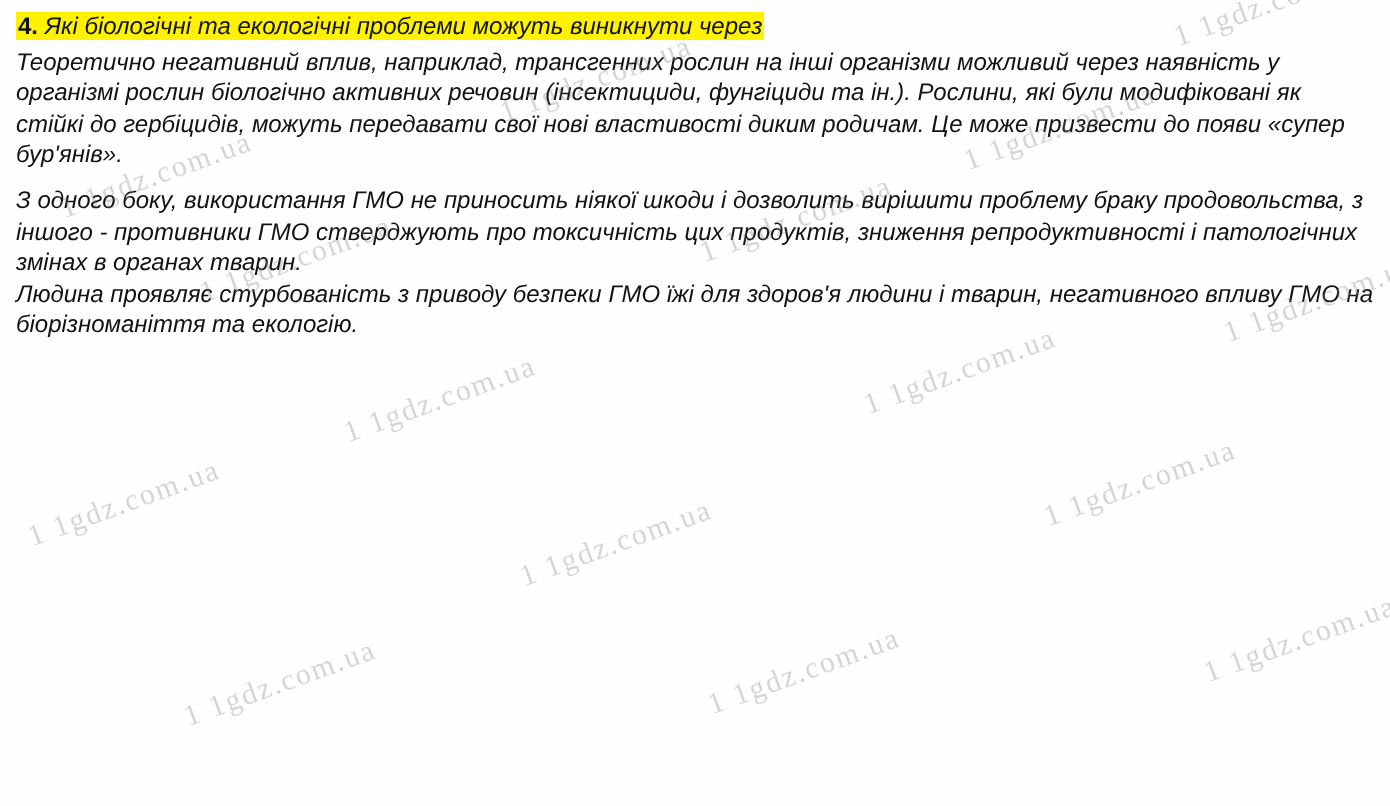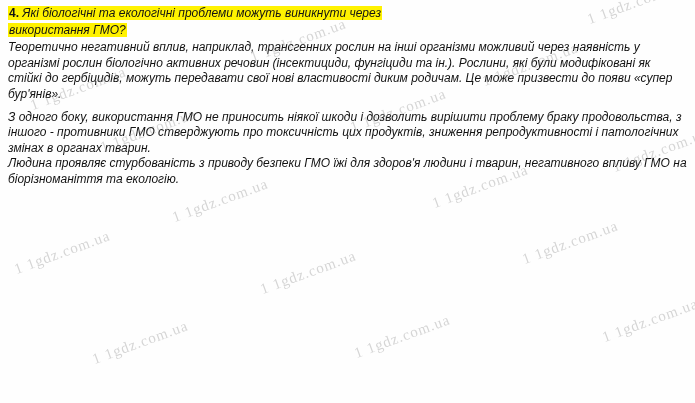--- a/index.html
+++ b/index.html
@@ -96,21 +96,20 @@
       <div class="wm" style="left: 90px; top: 352px;">1 1gdz.com.ua</div>
       <div class="wm" style="left: 352px; top: 346px;">1 1gdz.com.ua</div>
       <div class="wm" style="left: 600px; top: 330px;">1 1gdz.com.ua</div>
     </div>
 
   <div class="content">
 
     <div class="block">
       <div class="q-wrap">
         <div class="qline"><span class="hl"><span class="qnum">4.</span> <span class="qtext">Які біологічні та екологічні проблеми можуть виникнути через</span></span></div>
-        <div class="qline"><span class="hl qtext">використання ГМО?</span></div>
       </div>
       <p class="para">Теоретично негативний вплив, наприклад, трансгенних рослин на інші організми можливий через наявність у організмі рослин біологічно активних речовин (інсектициди, фунгіциди та ін.). Рослини, які були модифіковані як стійкі до гербіцидів, можуть передавати свої нові властивості диким родичам. Це може призвести до появи «супер бур'янів».</p>
     </div>
 
     <div class="block">
       <p class="para">З одного боку, використання ГМО не приносить ніякої шкоди і дозволить вирішити проблему браку продовольства, з іншого - противники ГМО стверджують про токсичність цих продуктів, зниження репродуктивності і патологічних змінах в органах тварин.</p>
       <p class="para">Людина проявляє стурбованість з приводу безпеки ГМО їжі для здоров'я людини і тварин, негативного впливу ГМО на біорізноманіття та екологію.</p>
     </div>
 
   </div>

